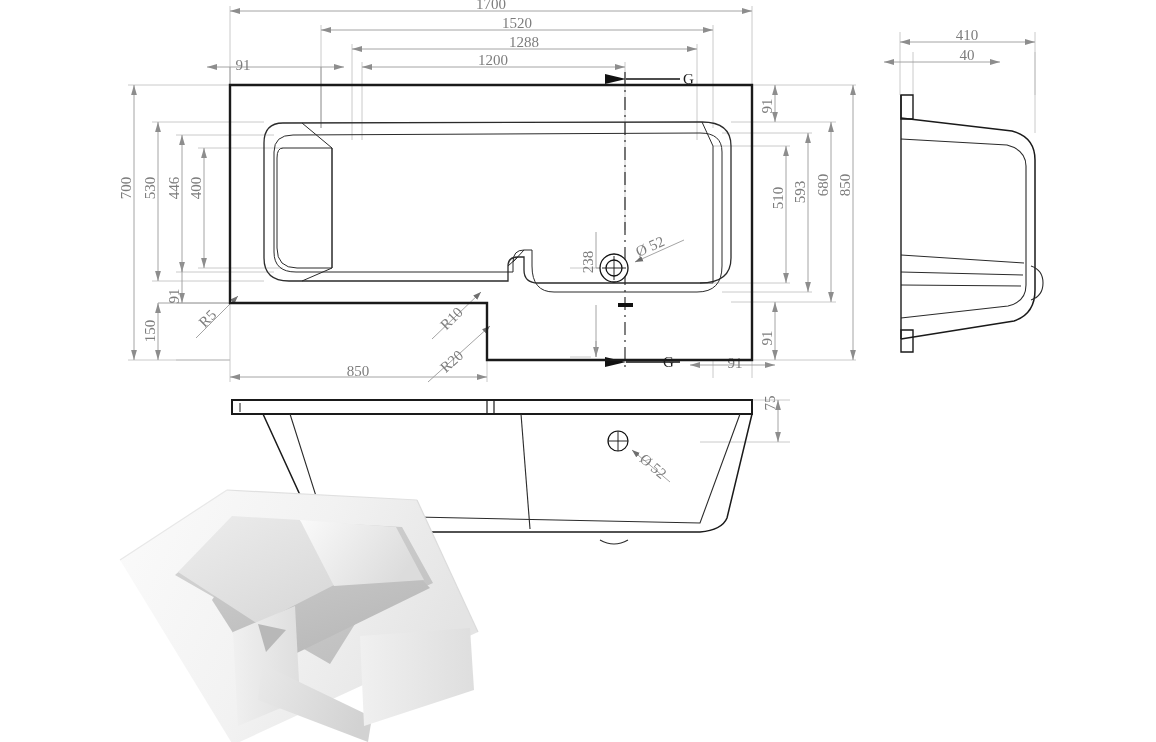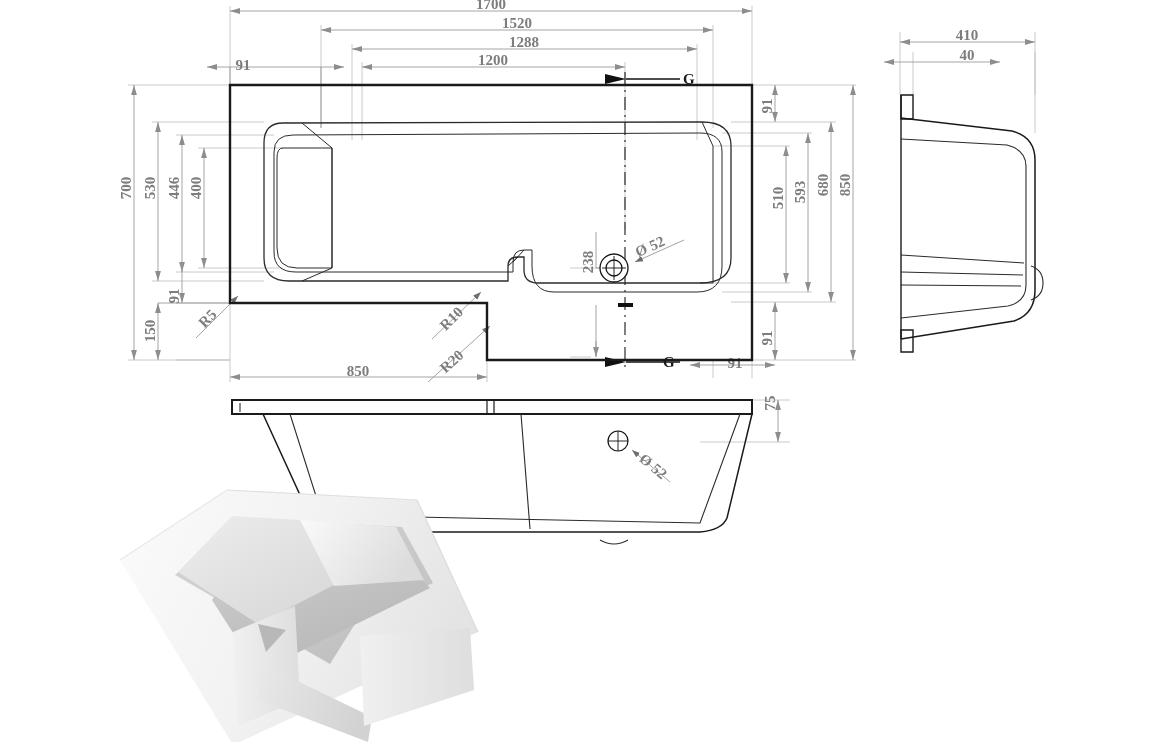--- a/index.html
+++ b/index.html
@@ -1,18 +1,18 @@
 <!DOCTYPE html>
 <html><head>
 <meta charset="utf-8">
 <style>
   html,body{margin:0;padding:0;background:#ffffff;}
   body{width:1156px;height:742px;overflow:hidden;
        font-family:"Liberation Serif",serif;}
-  #sheet{position:relative;width:1156px;height:742px;background:#fff;font-weight:bold;}
+  #sheet{position:relative;width:1156px;height:742px;background:#fff;}
   svg{display:block;}
   .dimtxt{fill:#7d7d7d;font-family:"Liberation Serif",serif;font-size:15px;}
   .secltr{fill:#1a1a1a;font-family:"Liberation Serif",serif;font-size:15px;}
 </style>
 </head>
 <body>
 
 <div id="sheet">
 <svg width="1156" height="742" viewBox="0 0 1156 742" xmlns="http://www.w3.org/2000/svg">
 

